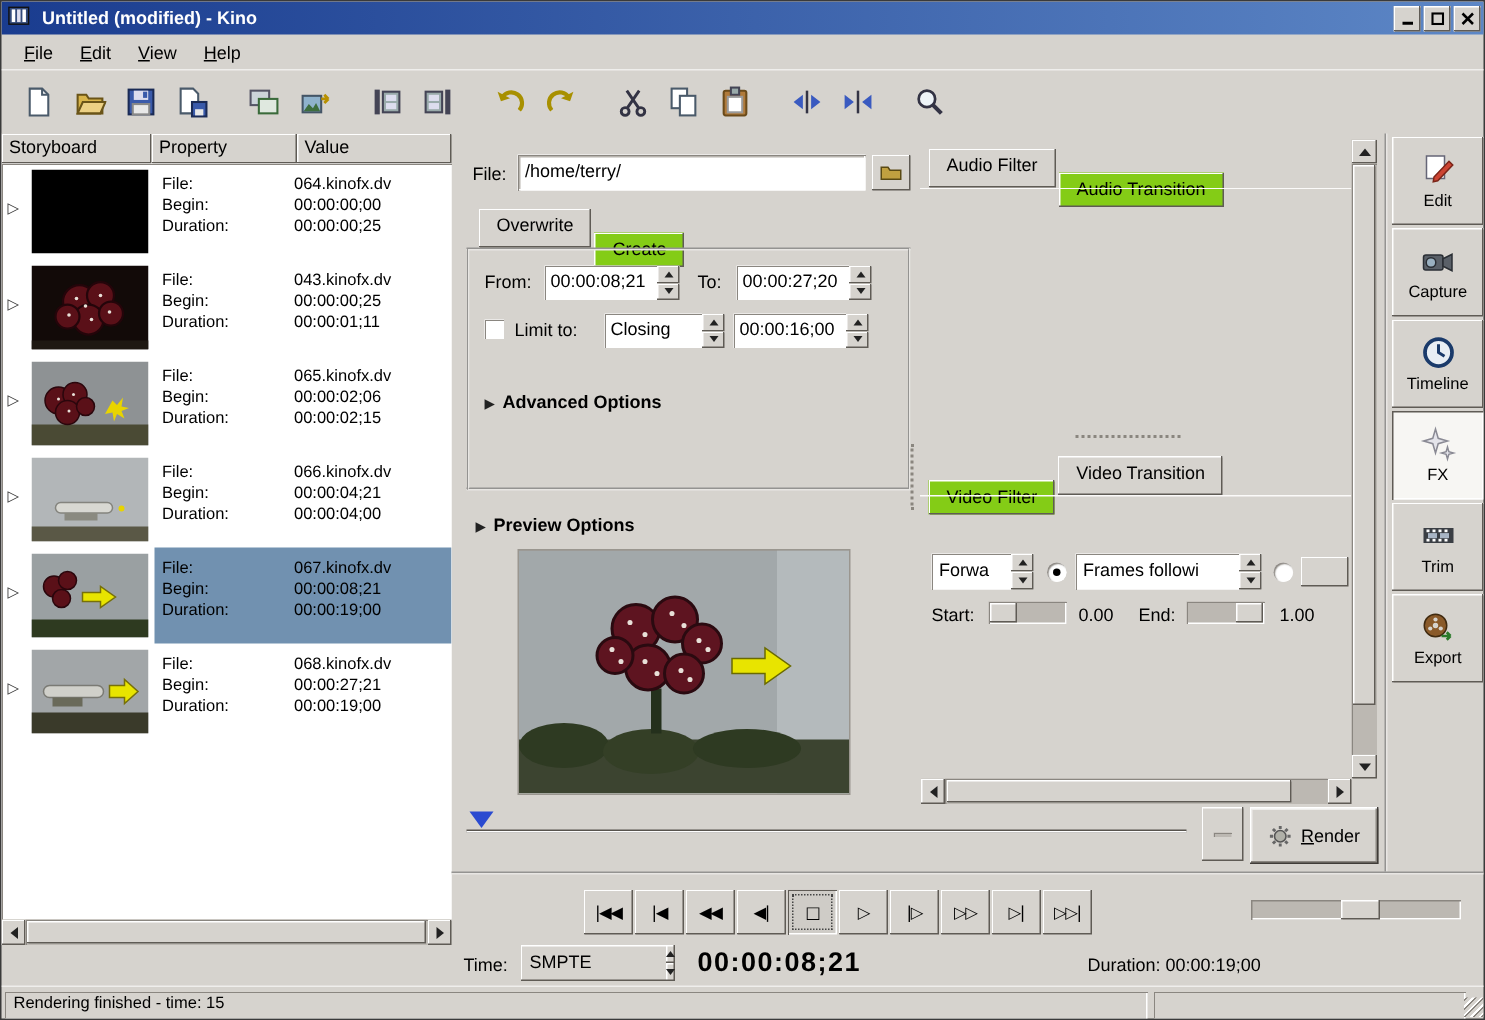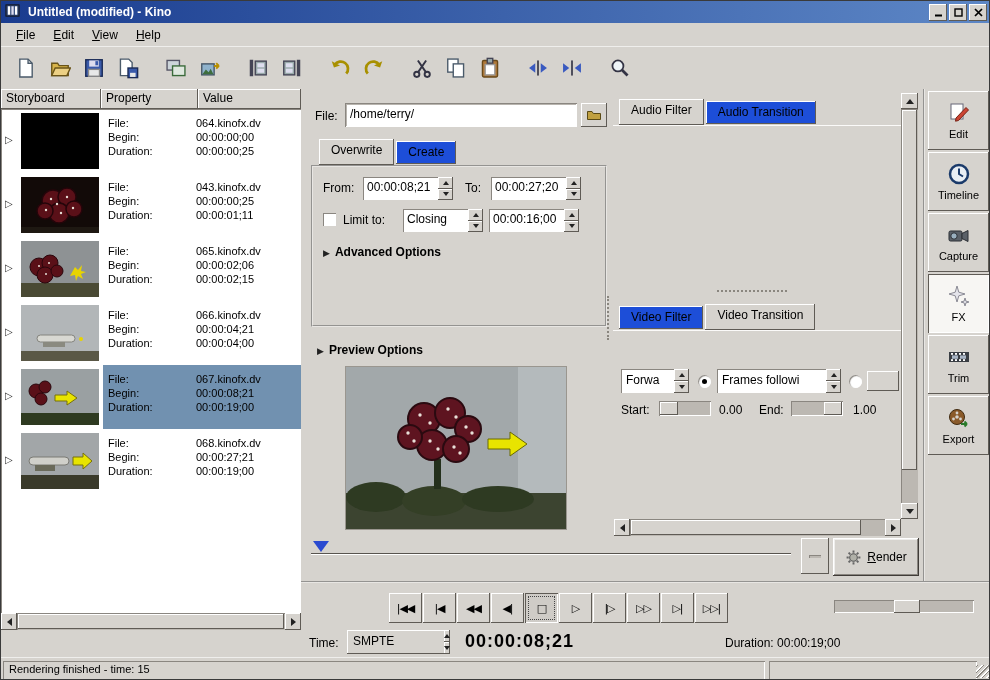--- a/index.html
+++ b/index.html
@@ -51,21 +51,21 @@
   .tri-up{width:0;height:0;border-left:4px solid transparent;border-right:4px solid transparent;border-bottom:5px solid #222;}
   .tri-dn{width:0;height:0;border-left:4px solid transparent;border-right:4px solid transparent;border-top:5px solid #222;}
   .tri-l {width:0;height:0;border-top:4px solid transparent;border-bottom:4px solid transparent;border-right:5px solid #222;}
   .tri-r {width:0;height:0;border-top:4px solid transparent;border-bottom:4px solid transparent;border-left:5px solid #222;}
 
   
   #fx-panel { position:absolute; left:300px; top:88px; width:312px; height:447px; }
   .lbl { position:absolute; font-size:12px; white-space:nowrap; }
   .file-entry { position:absolute; left:44px; top:14px; width:232px; height:24px; padding:4px 5px; font-size:12px; overflow:hidden; white-space:nowrap; }
   .folder-btn { position:absolute; left:280px; top:14px; width:26px; height:24px; display:flex; align-items:center; justify-content:center; }
-  .tab { position:relative; padding:4px 12px; background:#1d4ed8; box-shadow: inset -1px -1px 0 #5f5b55, inset 1px 1px 0 #ffffff; margin-right:2px; height:23px; top:2px; white-space:nowrap; }
+  .tab { position:relative; padding:4px 12px; background:#84cc16; box-shadow: inset -1px -1px 0 #5f5b55, inset 1px 1px 0 #ffffff; margin-right:2px; height:23px; top:16px; white-space:nowrap; }
   .tab.active { background:#d6d3ce; height:26px; top:0; z-index:2; }
   .tabrow { position:absolute; display:flex; align-items:flex-start; }
   .nb-line { position:absolute; height:2px; box-shadow: inset 0 1px 0 #fbfaf9; }
   .fx-frame { position:absolute; left:10px; top:76px; width:296px; height:162px; border:2px groove #e8e6e3; }
   .spin { position:absolute; height:23px; display:flex; }
   .spin-text { background:#fff; box-shadow: inset 1px 1px 0 #8a8680, inset -1px -1px 0 #fff; padding:3px 4px; font-size:12px; white-space:nowrap; overflow:hidden; flex:1; }
   .stepper { width:15px; display:flex; flex-direction:column; }
   .step { flex:1; display:flex; align-items:center; justify-content:center; background:#d6d3ce; box-shadow: inset -1px -1px 0 #5f5b55, inset 1px 1px 0 #ffffff; }
   .step .tri-up{border-left-width:3px;border-right-width:3px;border-bottom-width:4px;}
   .step .tri-dn{border-left-width:3px;border-right-width:3px;border-top-width:4px;}
@@ -478,21 +478,21 @@
         <span class="stepper">
             <span class="step">
               <span class="tri-up"></span>
             </span>
             <span class="step">
               <span class="tri-dn"></span>
             </span>
           </span>
       </div>
 
-      <div class="lbl" style="left:10px;top:78px">
+      <div class="lbl" style="left:10px;top:94px">
         <span class="sec-arrow">▶</span><span class="bold">Advanced Options</span>
       </div>
     </div>
 
     <div class="lbl" style="left:16px;top:254px">
       <span class="sec-arrow">▶</span><span class="bold">Preview Options</span>
     </div>
 
     <div class="preview-img">
       <svg width="220" height="162" viewBox="0 0 220 162">
@@ -626,32 +626,32 @@
   <div id="sidebar">
     <div class="side-btn raised">
       <svg width="24" height="24" viewBox="0 0 24 24">
           <rect x="4" y="3" width="12" height="15" fill="#fff" stroke="#667"></rect>
           <path d="M9 17 L19 6.5 L21.5 9 L11.5 19.5 L8.5 20.2z" fill="#cc4433" stroke="#7a2418"></path>
         </svg>
       <span>Edit</span>
     </div>
     <div class="side-btn raised">
       <svg width="24" height="24" viewBox="0 0 24 24">
-          <circle cx="12" cy="12" r="9" fill="#e8eef4" stroke="#1a3a6a" stroke-width="2.5"></circle>
-          <path d="M12 6.5 V12 L16 14.5" fill="none" stroke="#1a3a6a" stroke-width="2"></path>
-        </svg>
-      <span>Timeline</span>
-    </div>
-    <div class="side-btn raised">
-      <svg width="24" height="24" viewBox="0 0 24 24">
           <rect x="2" y="8" width="13" height="10" rx="1.5" fill="#5a6068" stroke="#2a2e34"></rect>
           <circle cx="7" cy="13" r="3.2" fill="#9ab0c0" stroke="#2a2e34"></circle>
           <path d="M15 10.5 L21 7.5 v11 l-6-3z" fill="#5a6068" stroke="#2a2e34"></path>
         </svg>
       <span>Capture</span>
+    </div>
+    <div class="side-btn raised">
+      <svg width="24" height="24" viewBox="0 0 24 24">
+          <circle cx="12" cy="12" r="9" fill="#e8eef4" stroke="#1a3a6a" stroke-width="2.5"></circle>
+          <path d="M12 6.5 V12 L16 14.5" fill="none" stroke="#1a3a6a" stroke-width="2"></path>
+        </svg>
+      <span>Timeline</span>
     </div>
     <div class="side-btn active">
       <svg width="24" height="24" viewBox="0 0 24 24">
           <path d="M10 2 L11.8 8.2 L18 10 L11.8 11.8 L10 18 L8.2 11.8 L2 10 L8.2 8.2z" fill="#e4e4ea" stroke="#8a8a94"></path>
           <path d="M18 14 L18.9 17.1 L22 18 L18.9 18.9 L18 22 L17.1 18.9 L14 18 L17.1 17.1z" fill="#e4e4ea" stroke="#8a8a94"></path>
         </svg>
       <span>FX</span>
     </div>
     <div class="side-btn raised">
       <svg width="24" height="24" viewBox="0 0 24 24">

